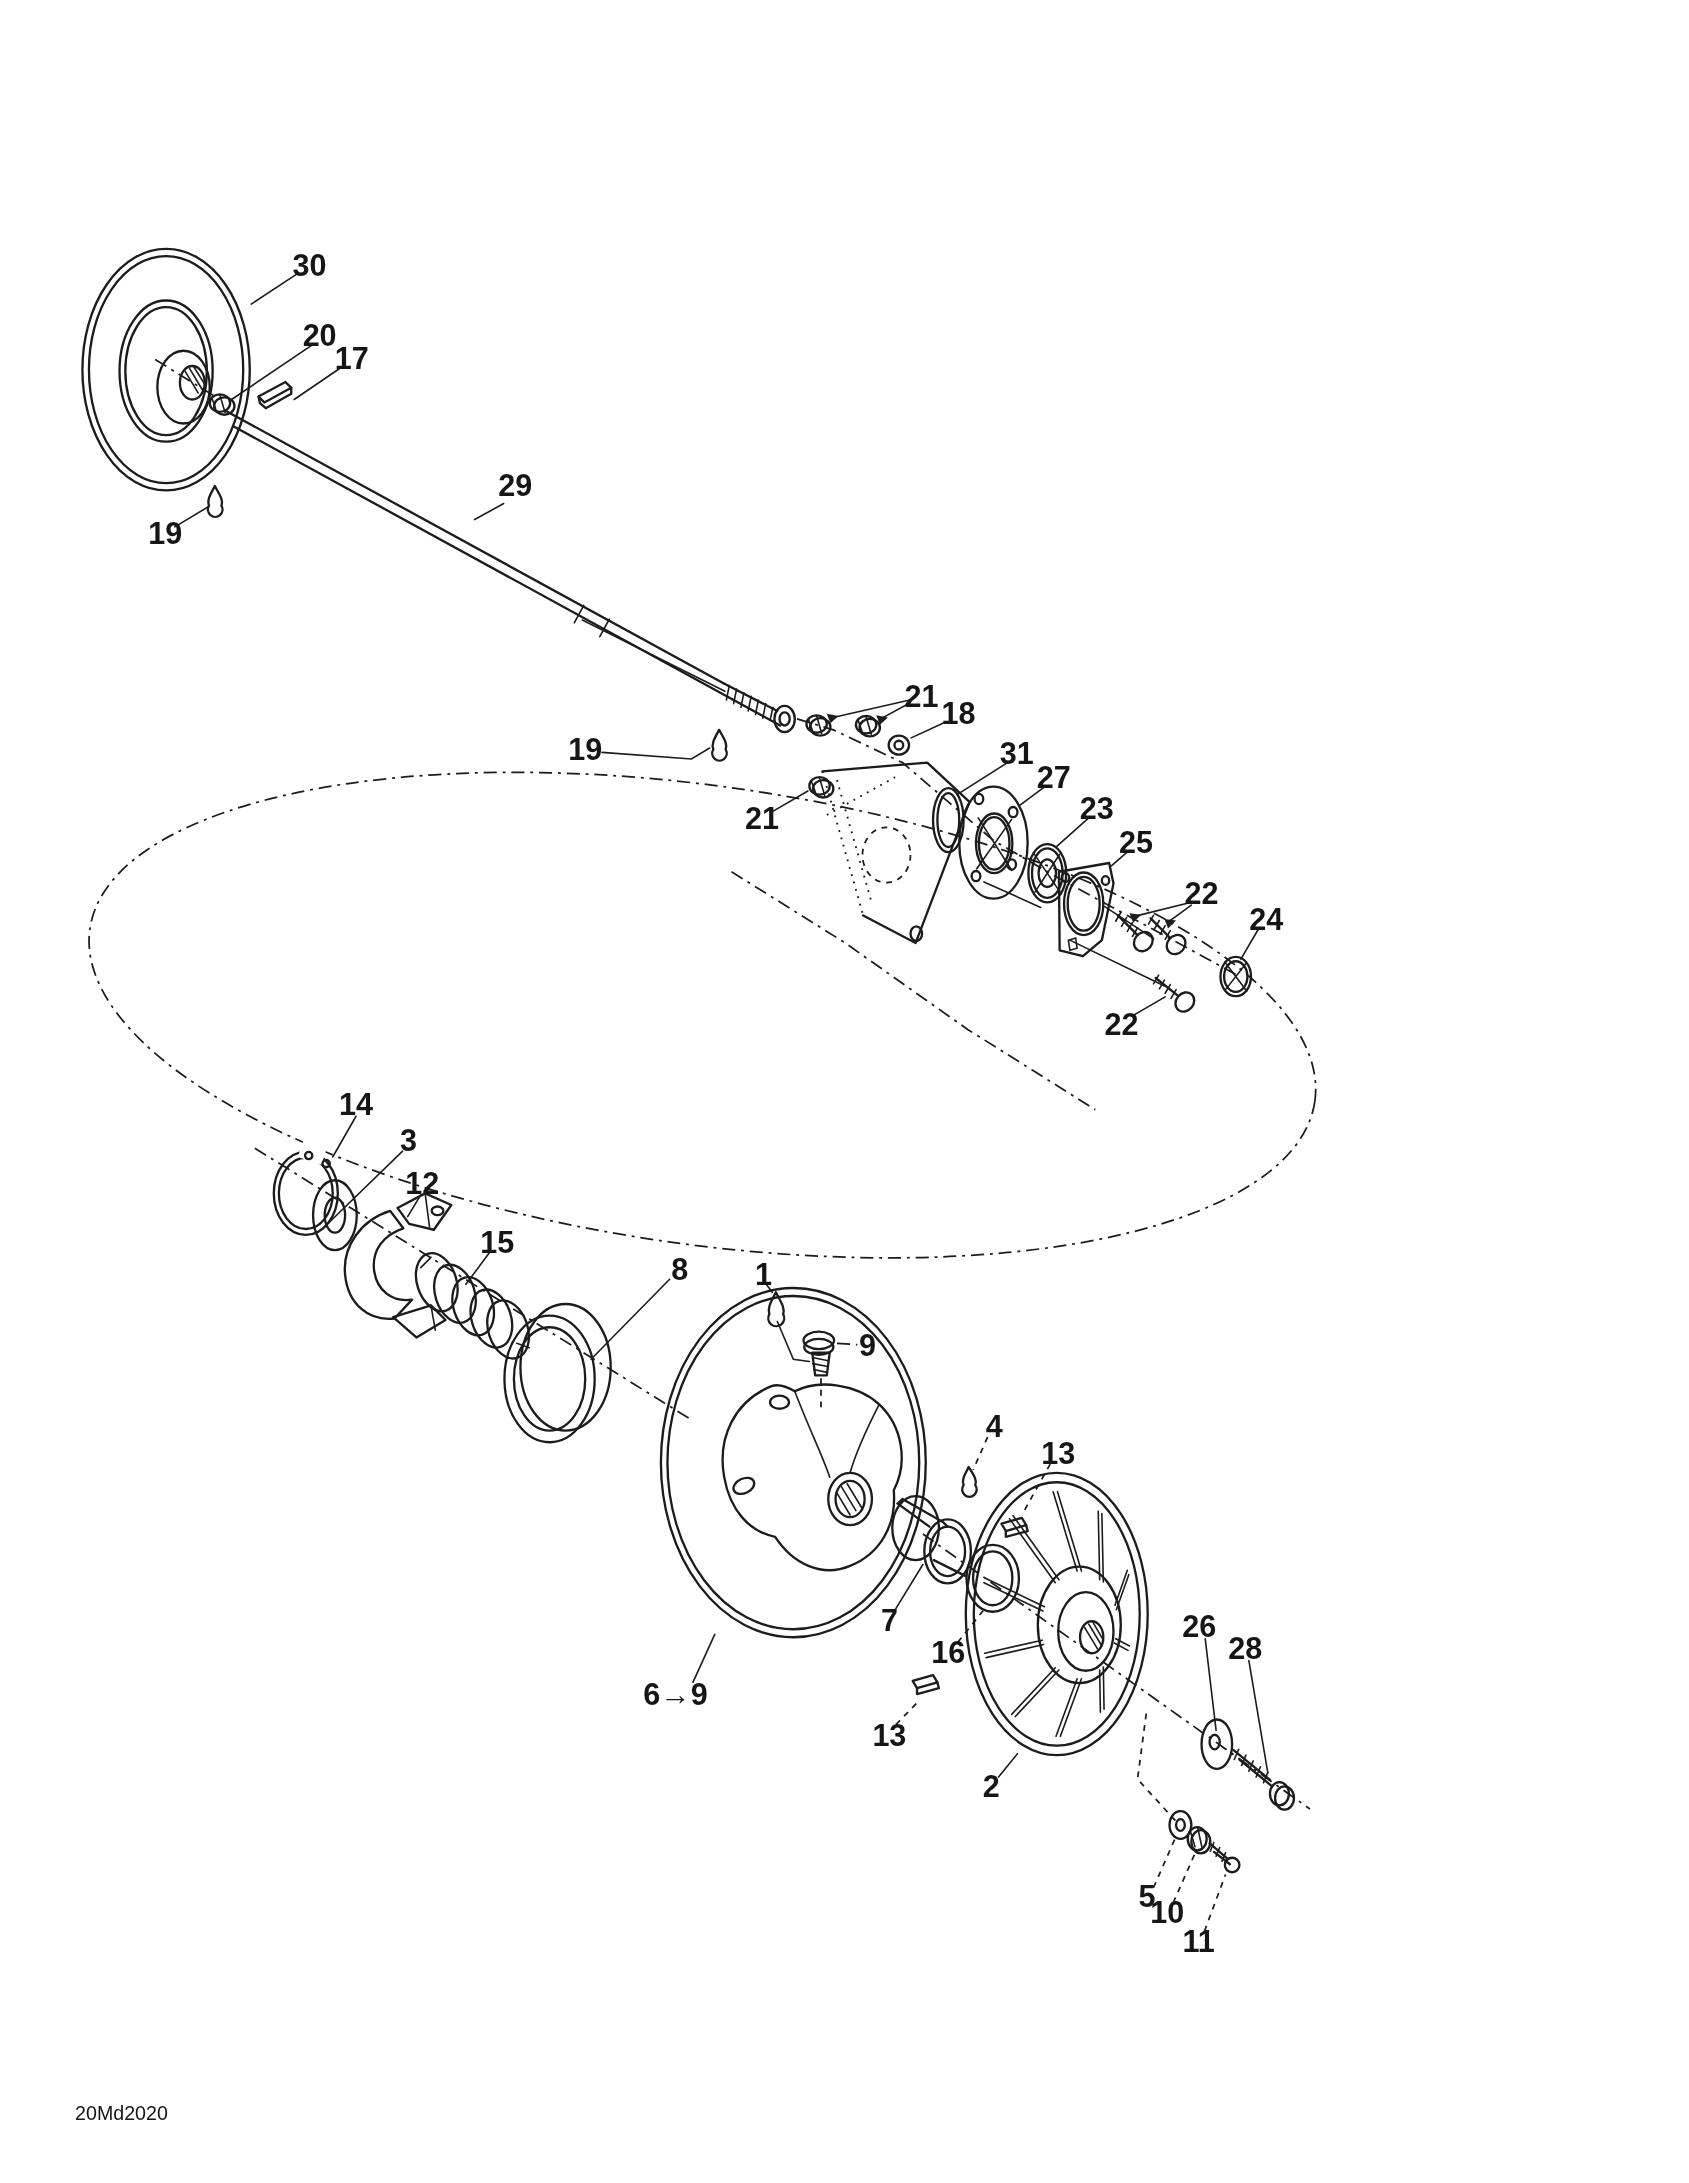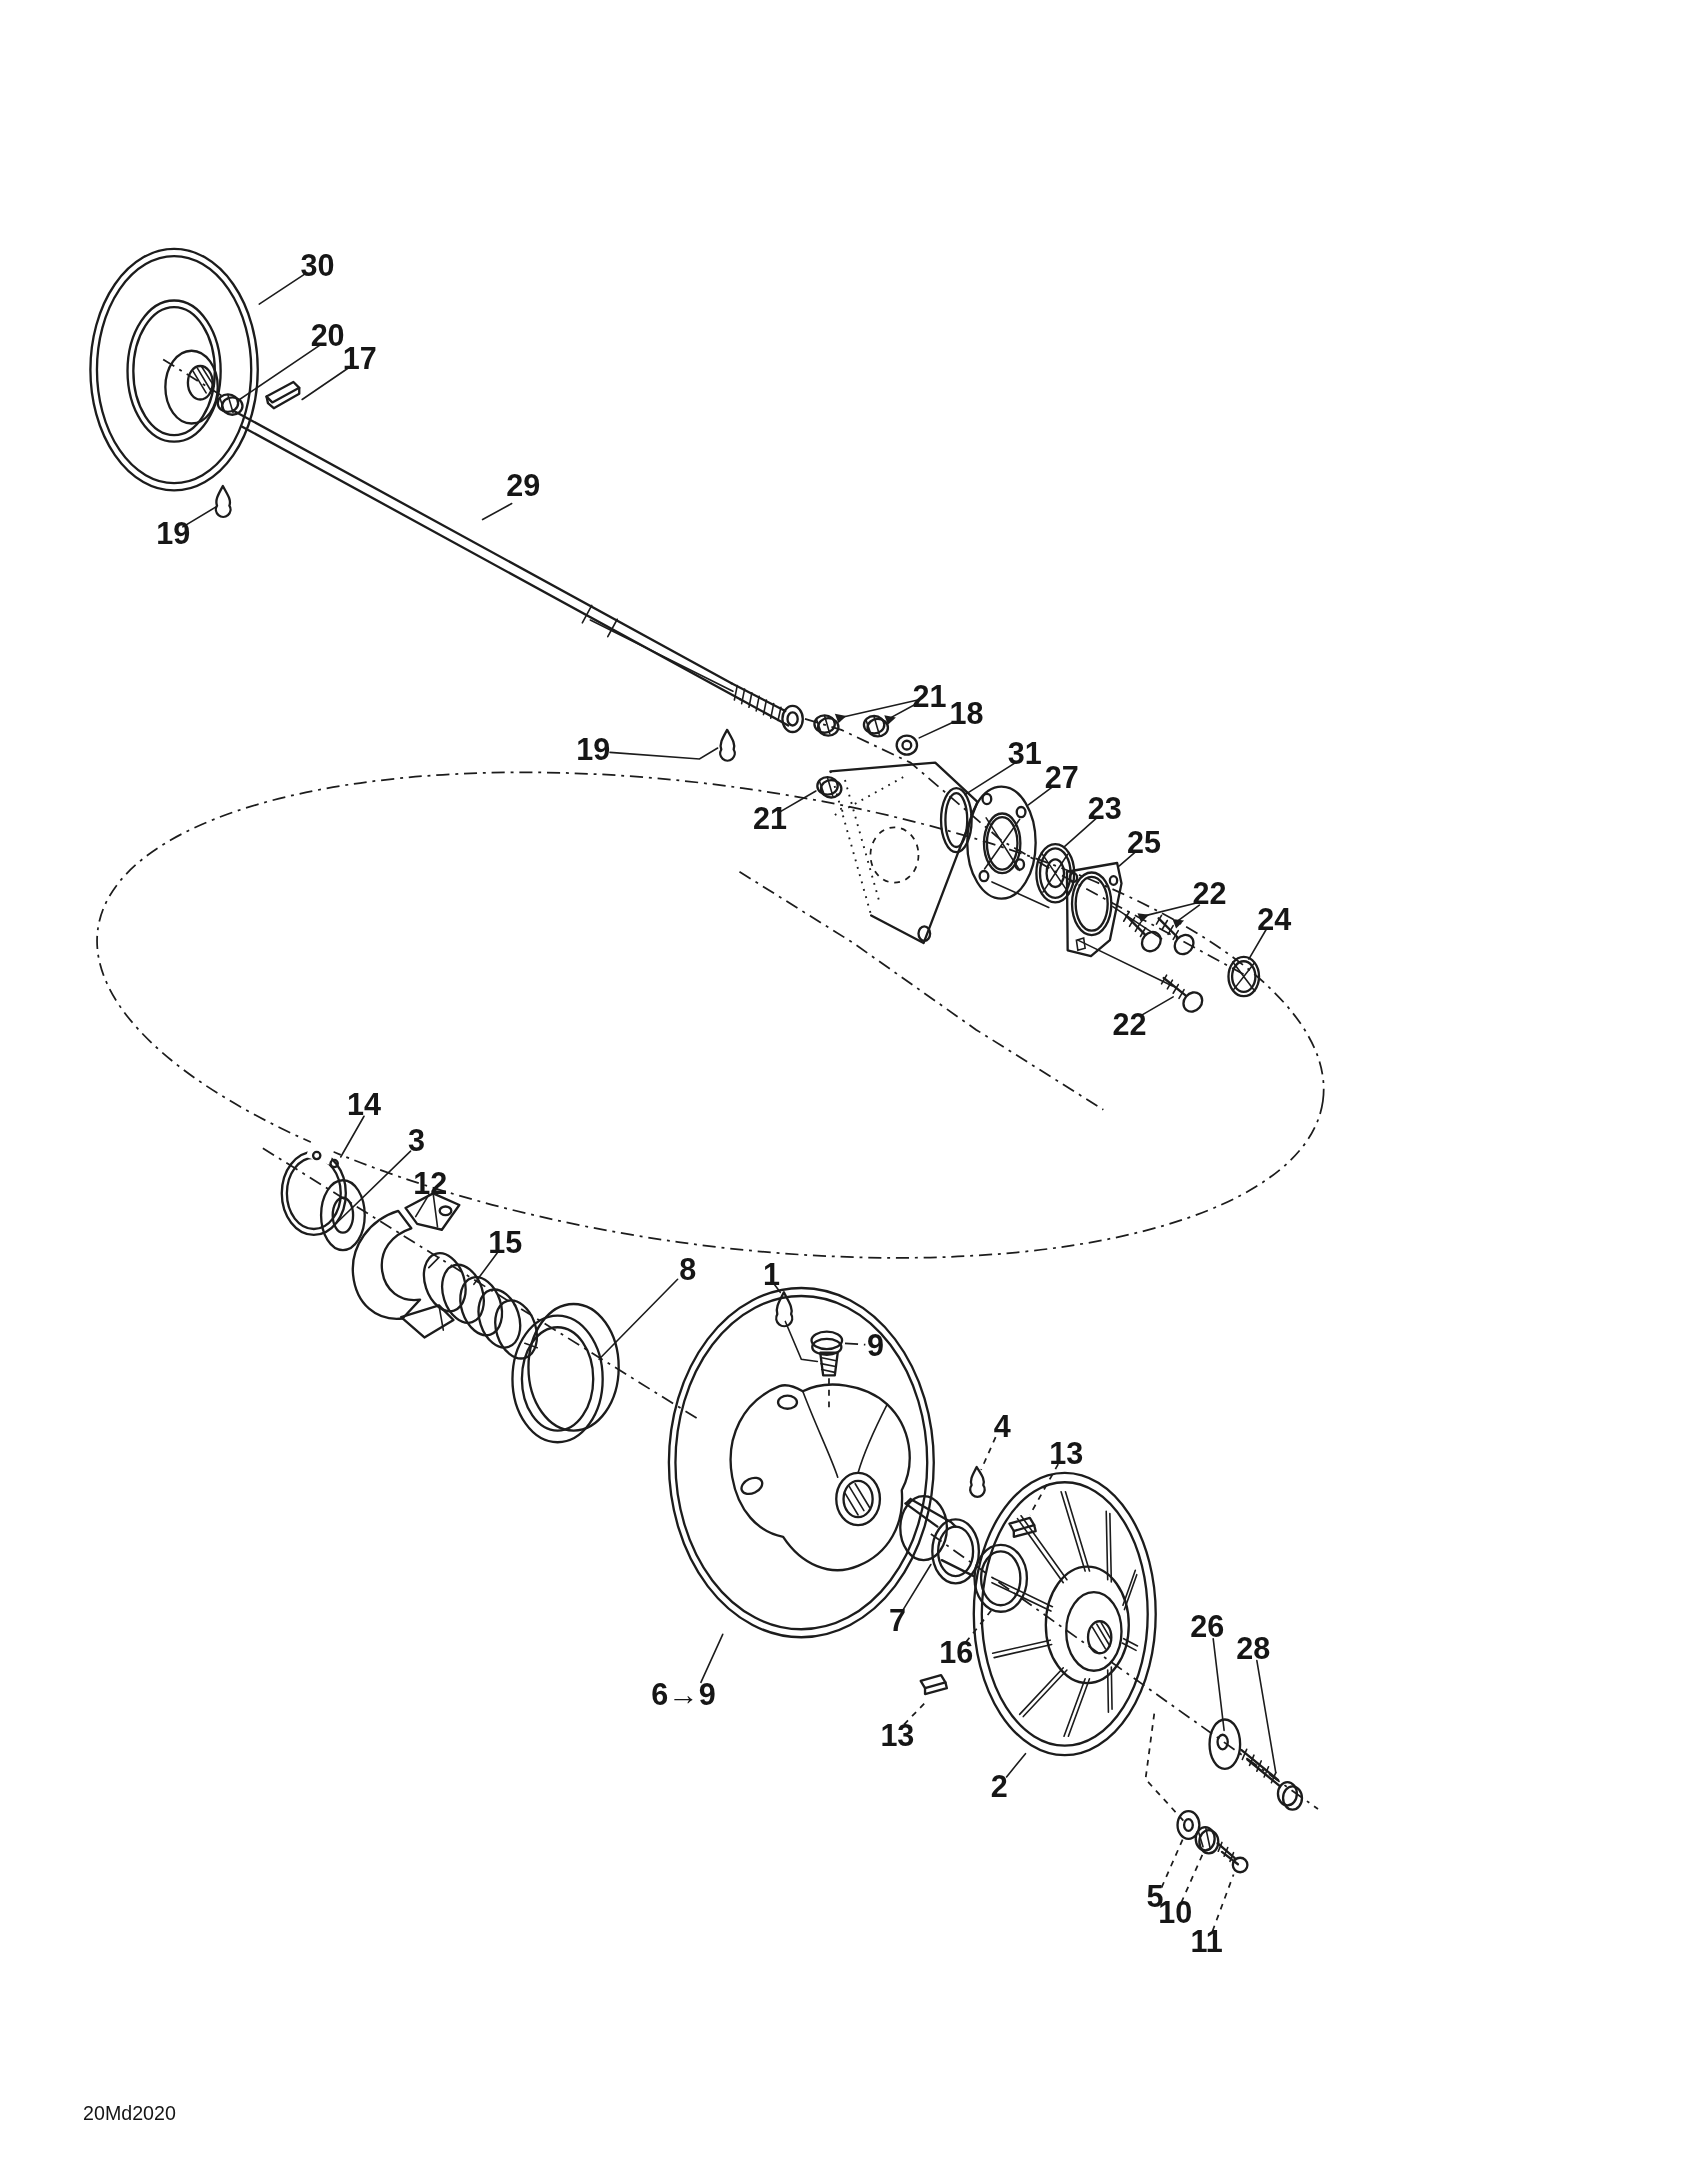--- a/index.html
+++ b/index.html
@@ -1,16 +1,16 @@
 <!DOCTYPE html>
 <html style="font-size:11.6px"><head>
 <meta charset="utf-8">
 <style>
   html,body{margin:0;padding:0;background:#fff;}
-  .stage{position:relative;width:1455px;height:2183px;background:#fff;overflow:hidden;margin-left:8px;}
+  .stage{position:relative;width:1455px;height:2183px;background:#fff;overflow:hidden;}
   svg{display:block;}
   .ln{stroke:#1c1c1c;fill:none;stroke-width:3.2;stroke-linecap:round;stroke-linejoin:round;}
   .tn{stroke:#1c1c1c;fill:none;stroke-width:2.2;stroke-linecap:round;}
   .cl{stroke:#1c1c1c;fill:none;stroke-width:2.4;stroke-dasharray:18 8 4 8;}
   .dsh{stroke:#1c1c1c;fill:none;stroke-width:2.4;stroke-dasharray:8 8;}
   .dot{stroke:#1c1c1c;fill:none;stroke-width:2.6;stroke-dasharray:2.5 8;}
   .fillb{fill:#1c1c1c;stroke:none;}
   .lbl{font-family:"Liberation Sans",sans-serif;font-weight:700;font-size:42px;fill:#161616;text-anchor:middle;}
   .ftr{font-family:"Liberation Sans",sans-serif;font-weight:400;font-size:27px;fill:#161616;}
 </style>

